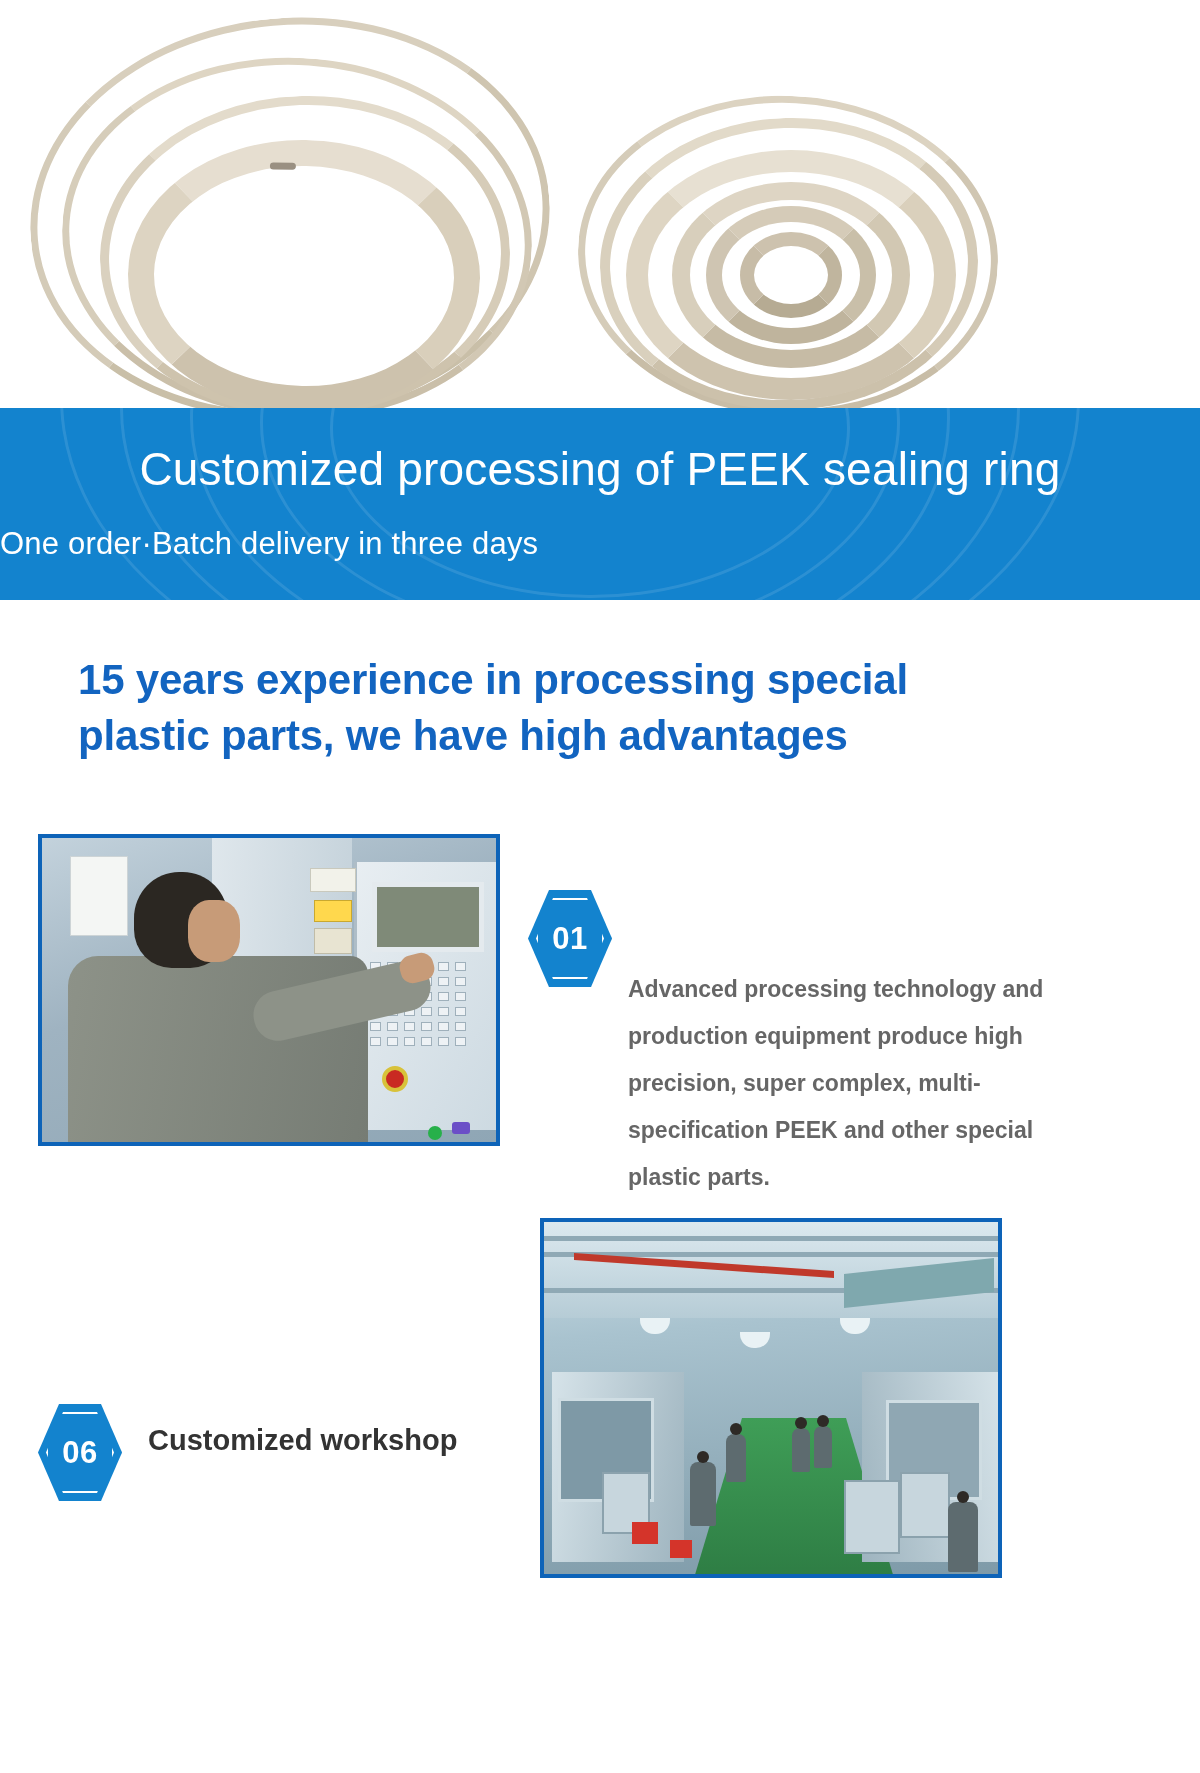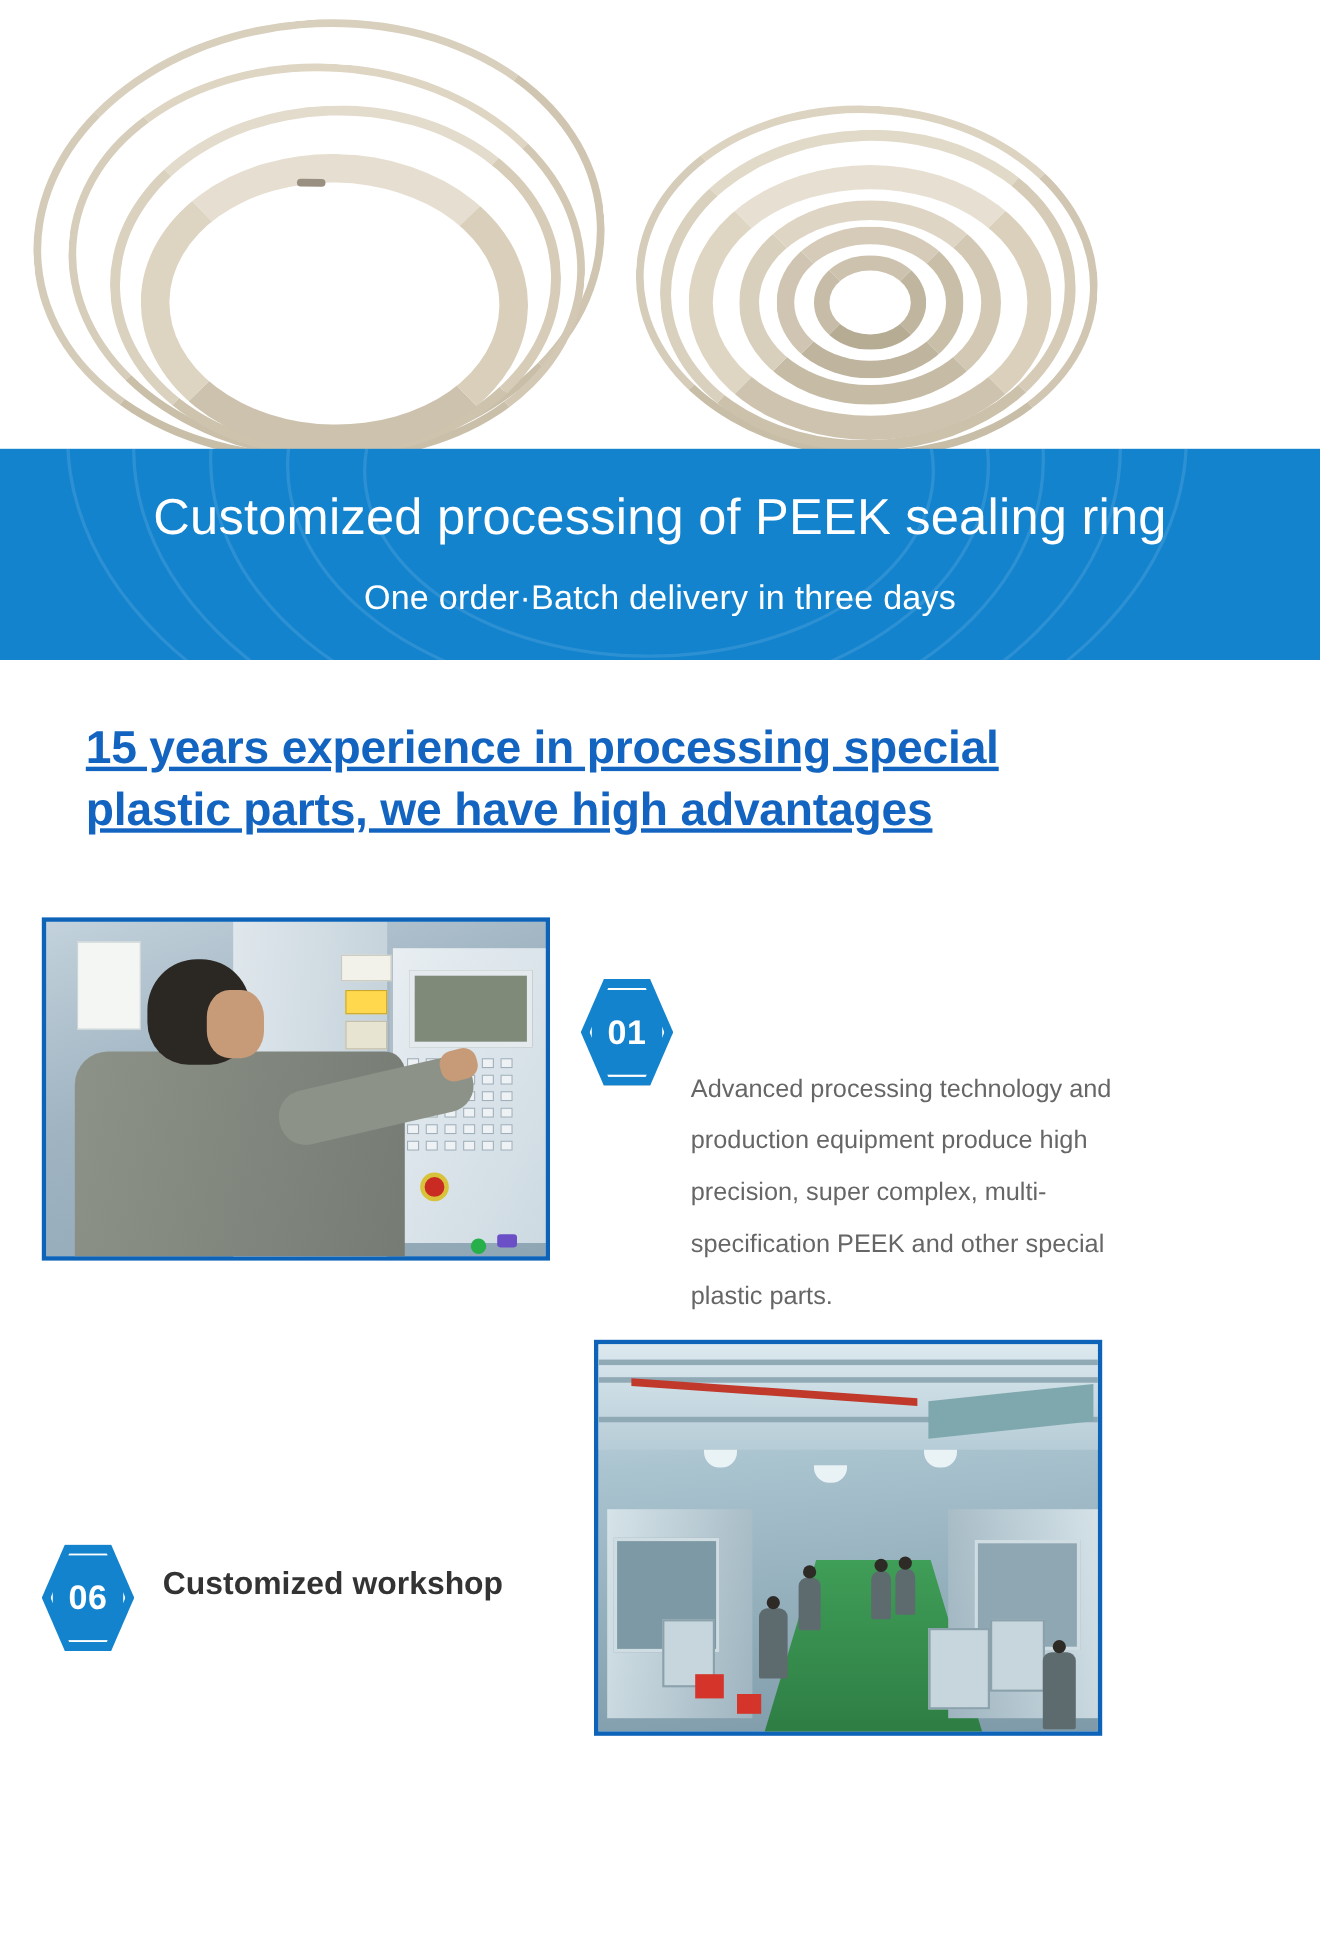--- a/index.html
+++ b/index.html
@@ -71,30 +71,30 @@
   .a4 { left:260px; top:-200px; width:640px; height:430px; }
   .a5 { left:330px; top:-150px; width:520px; height:340px; }
   .banner-title {
     position:absolute; left:0; top:34px; width:1200px;
     text-align:center; color:#ffffff;
     font-size:46px; font-weight:400; letter-spacing:0.2px;
     white-space:nowrap;
   }
   .banner-sub {
     position:absolute; left:0; top:118px; width:1200px;
-    text-align:center; color:#ffffff;
+    text-align:left; color:#ffffff;
     font-size:31px; font-weight:400; letter-spacing:0.2px;
     white-space:nowrap;
   }
 
   
   .section-heading {
     position:absolute; left:78px; top:652px; width:970px;
     color:#1264c0; font-size:42px; font-weight:bold;
-    line-height:56px; letter-spacing:-0.2px;text-decoration:underline;
+    line-height:56px; letter-spacing:-0.2px;
   }
 
   
   .photo-cnc {
     position:absolute; left:38px; top:834px; width:462px; height:312px;
     border:4px solid #0d63b8;
     background:linear-gradient(160deg,#c3d2dc 0%,#9fb3c1 42%,#8fa6b5 100%);
     overflow:hidden;
   }
   .photo-ws {
@@ -194,21 +194,21 @@
     color:#ffffff; font-size:31px; font-weight:bold; letter-spacing:0.5px;
   }
 
   
   .feat-title {
     position:absolute; color:#333333;
     font-size:29px; font-weight:bold; white-space:nowrap;
   }
   .feat-body {
     position:absolute; color:#666666;
-    font-size:23px; line-height:47px; font-weight:400;
+    font-size:23px; line-height:47px; font-weight:700;
   }
 </style>
 </head>
 <body>
 
 <div class="page">
 
   <div class="hero-photo">
     <div class="ring rL1"></div>
     <div class="ring rL2"></div>

